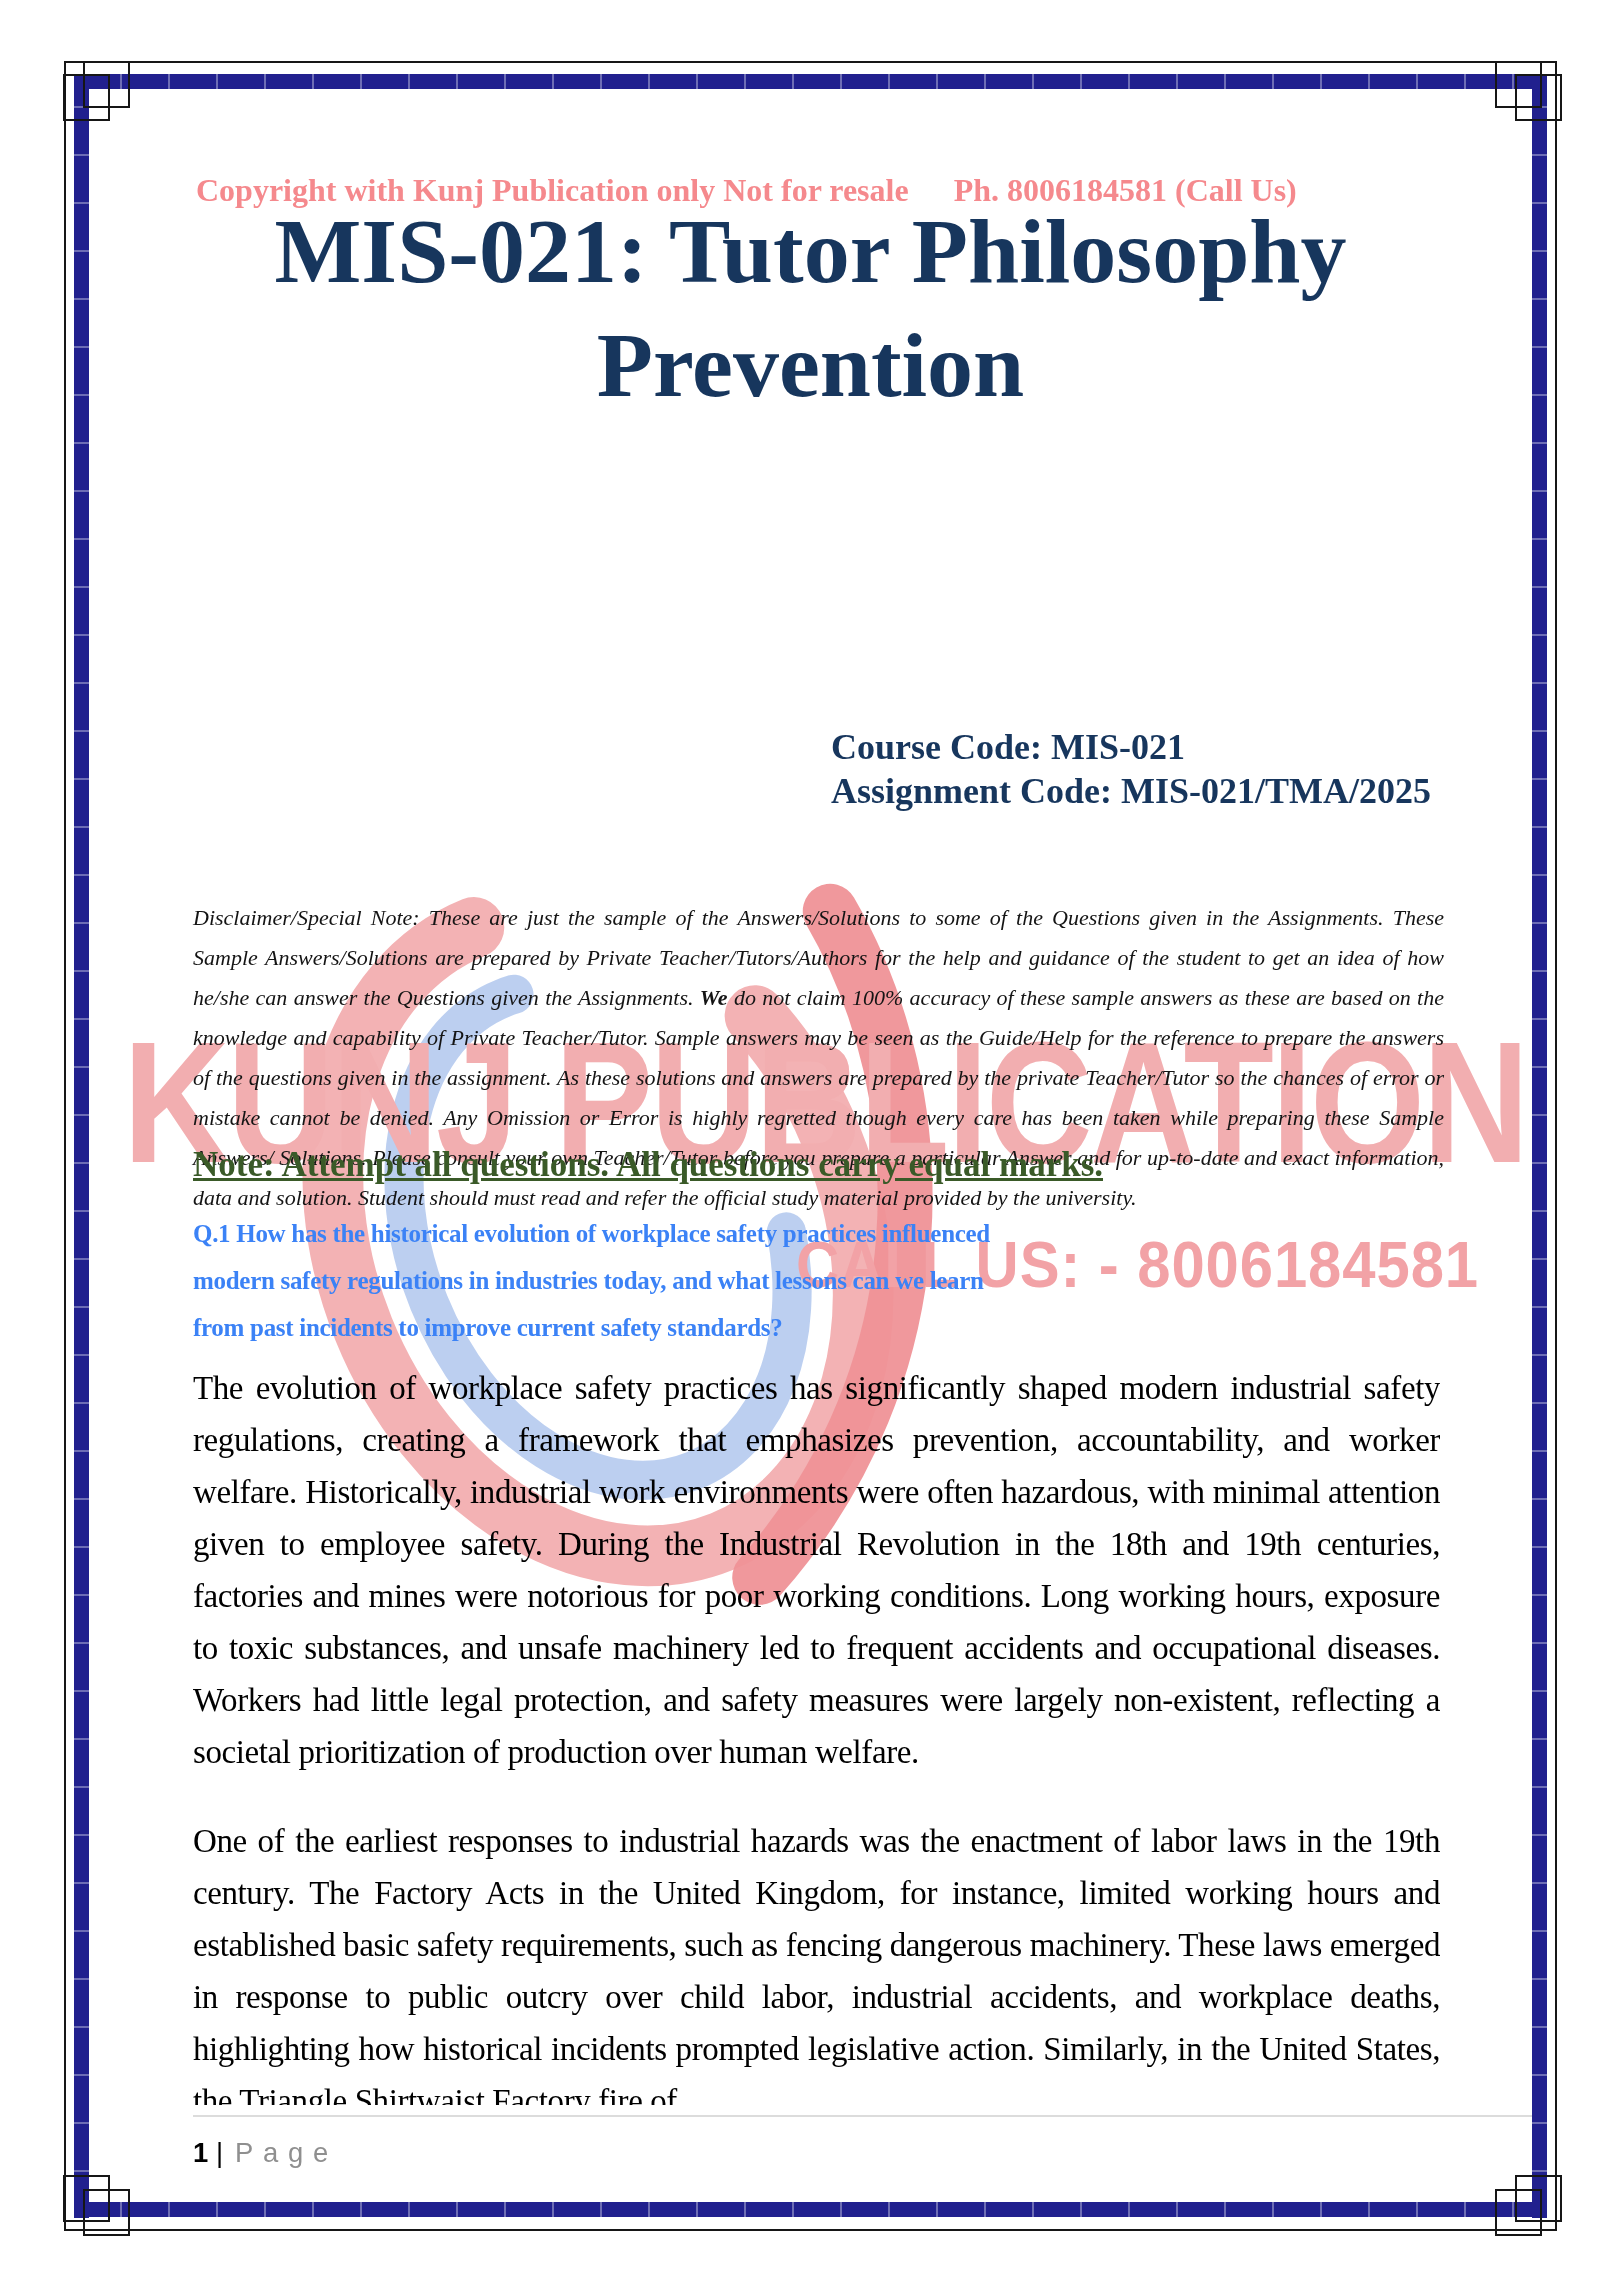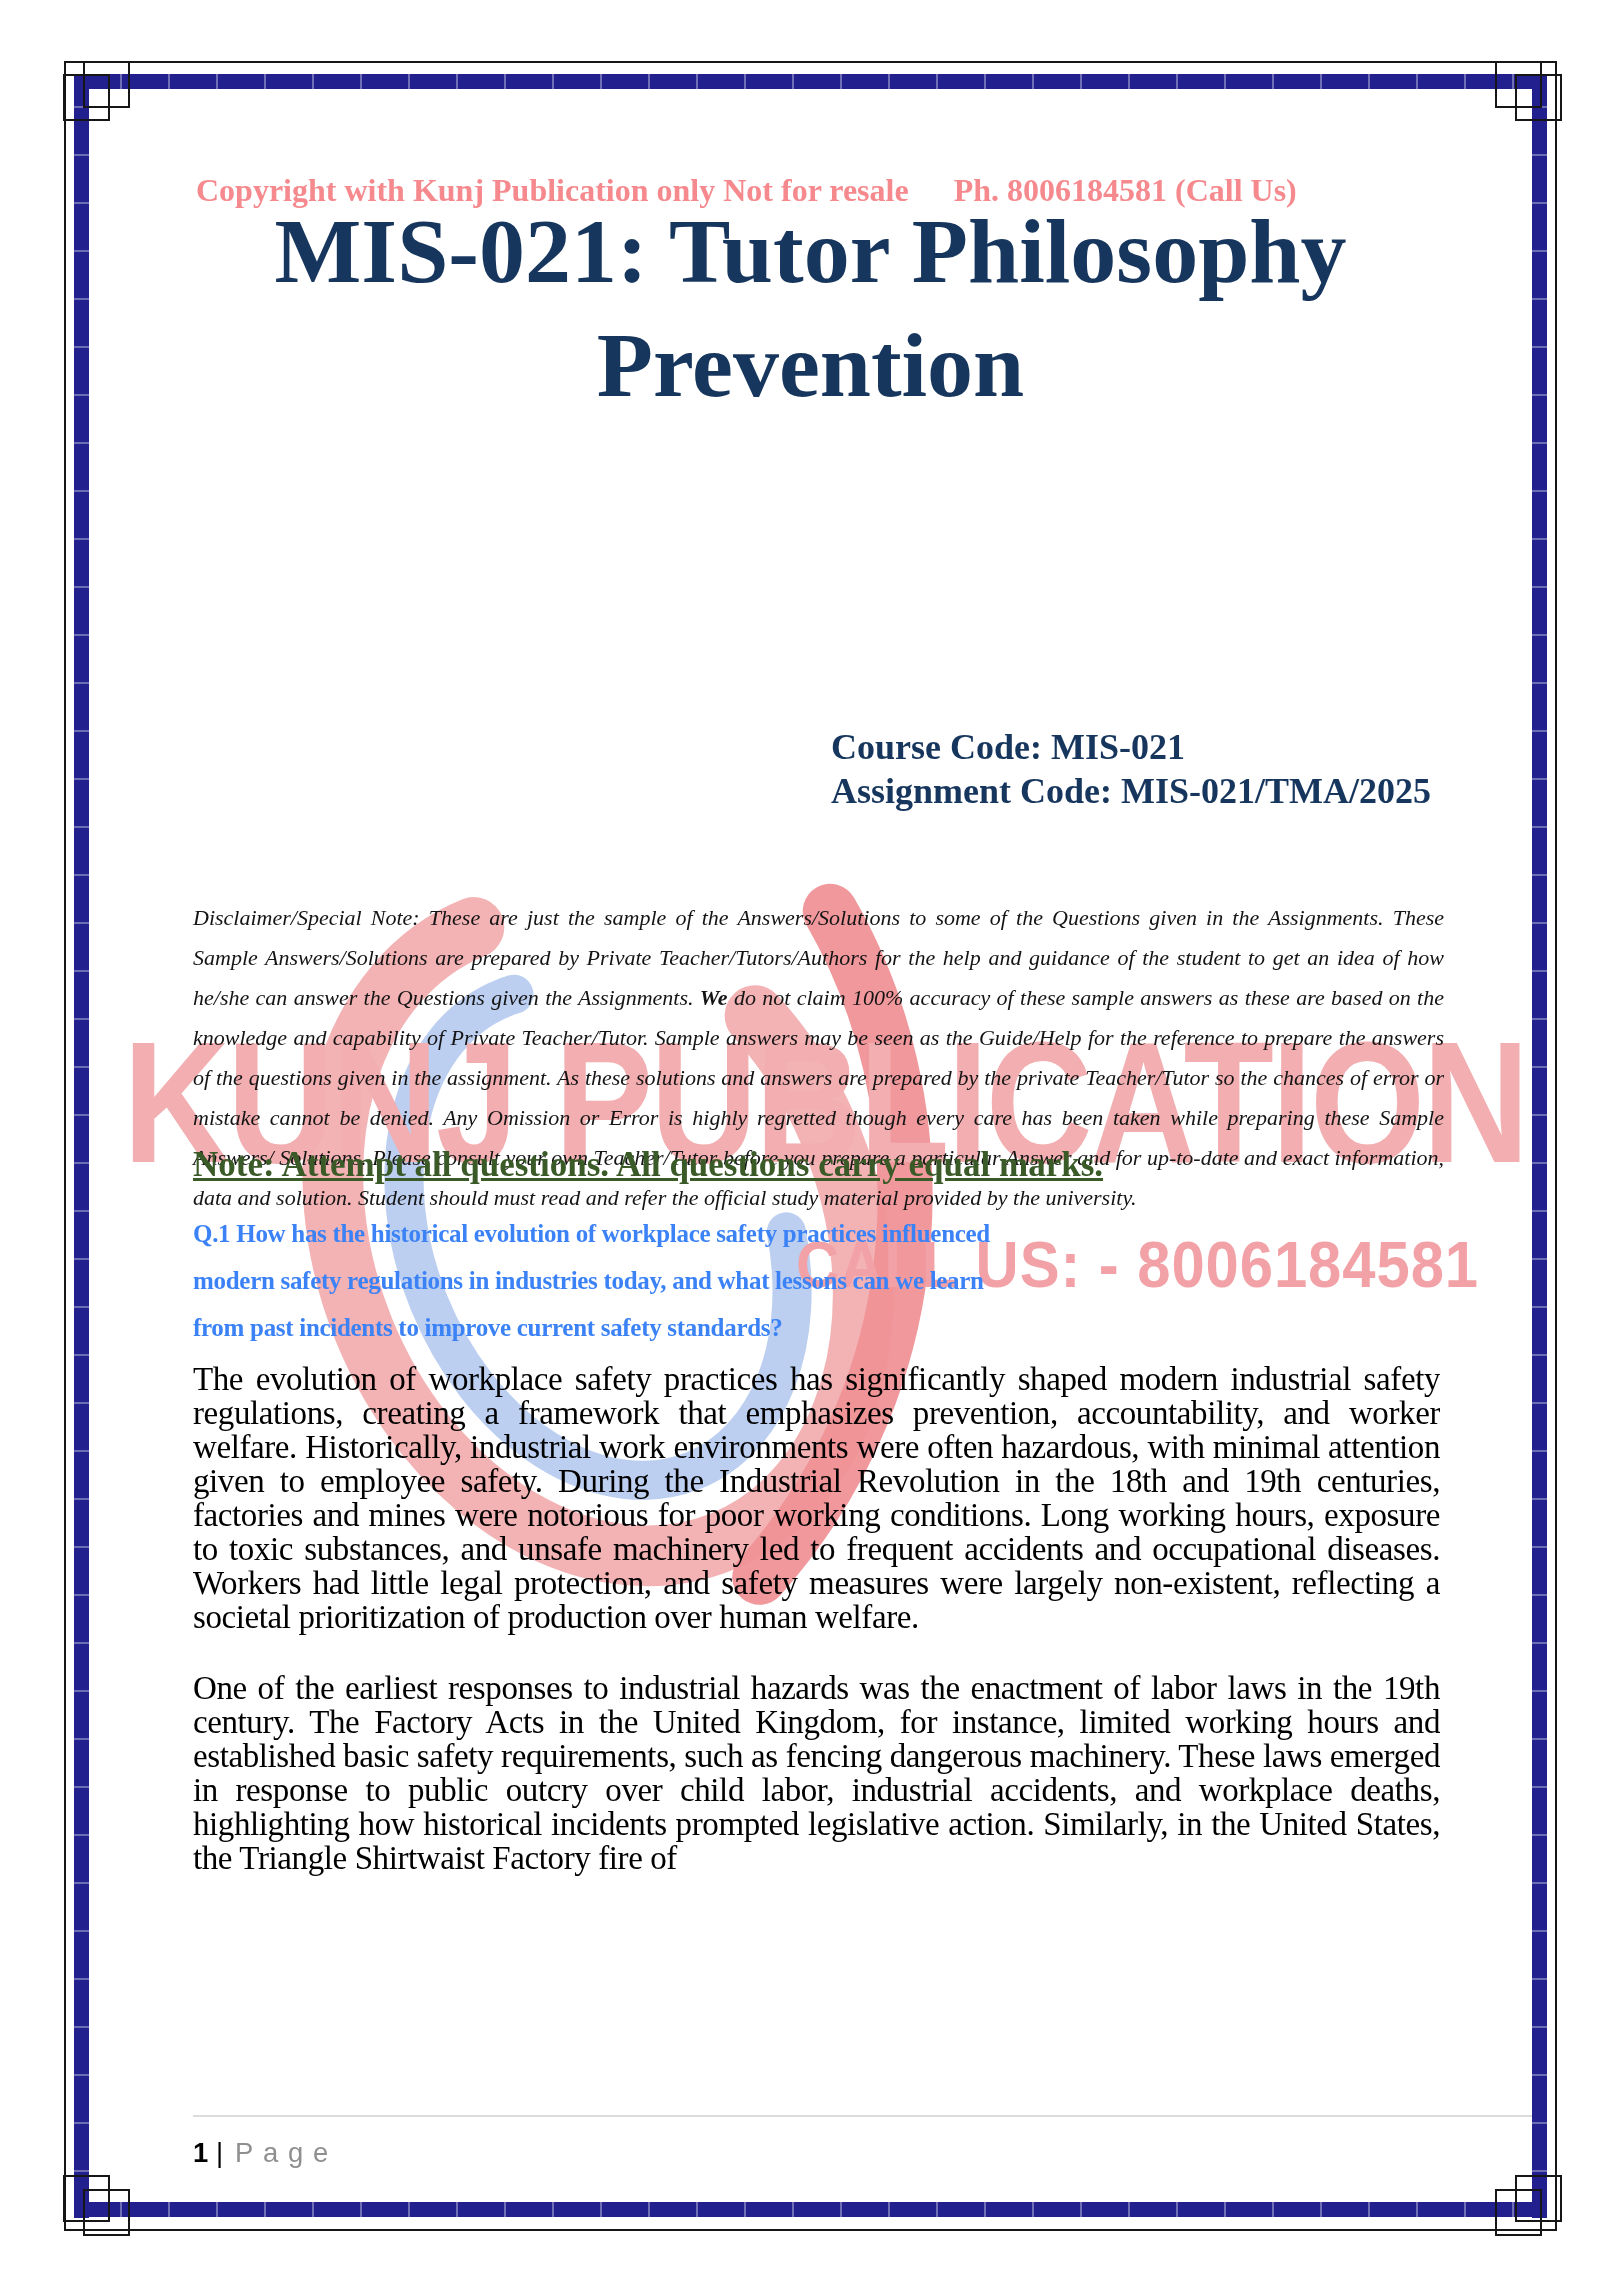--- a/index.html
+++ b/index.html
@@ -65,21 +65,21 @@
     position:absolute;left:193px;top:1145px;
     font-weight:bold;font-size:35px;color:#3a5a28;white-space:nowrap;text-decoration:underline;
   }
   .question{
     position:absolute;left:193px;top:1210px;
     font-weight:bold;font-size:25px;line-height:47px;letter-spacing:-0.3px;
     color:#3b82f6;white-space:nowrap;
   }
   .body-text{
     position:absolute;left:193px;top:1362px;width:1247px;height:743px;
-    overflow:hidden;font-size:33px;line-height:34px;letter-spacing:-0.4px;
+    overflow:hidden;font-size:33px;line-height:52px;letter-spacing:-0.4px;
     color:#000000;text-align:justify;
   }
   .body-text p{margin:0 0 37px 0;}
   .footer-divider{
     position:absolute;left:193px;top:2115px;width:1340px;height:2px;
     background:#dcdcdc;
   }
   .footer{
     position:absolute;left:193px;top:2137px;
     font-family:"Liberation Sans", sans-serif;font-size:27.4px;color:#000;

